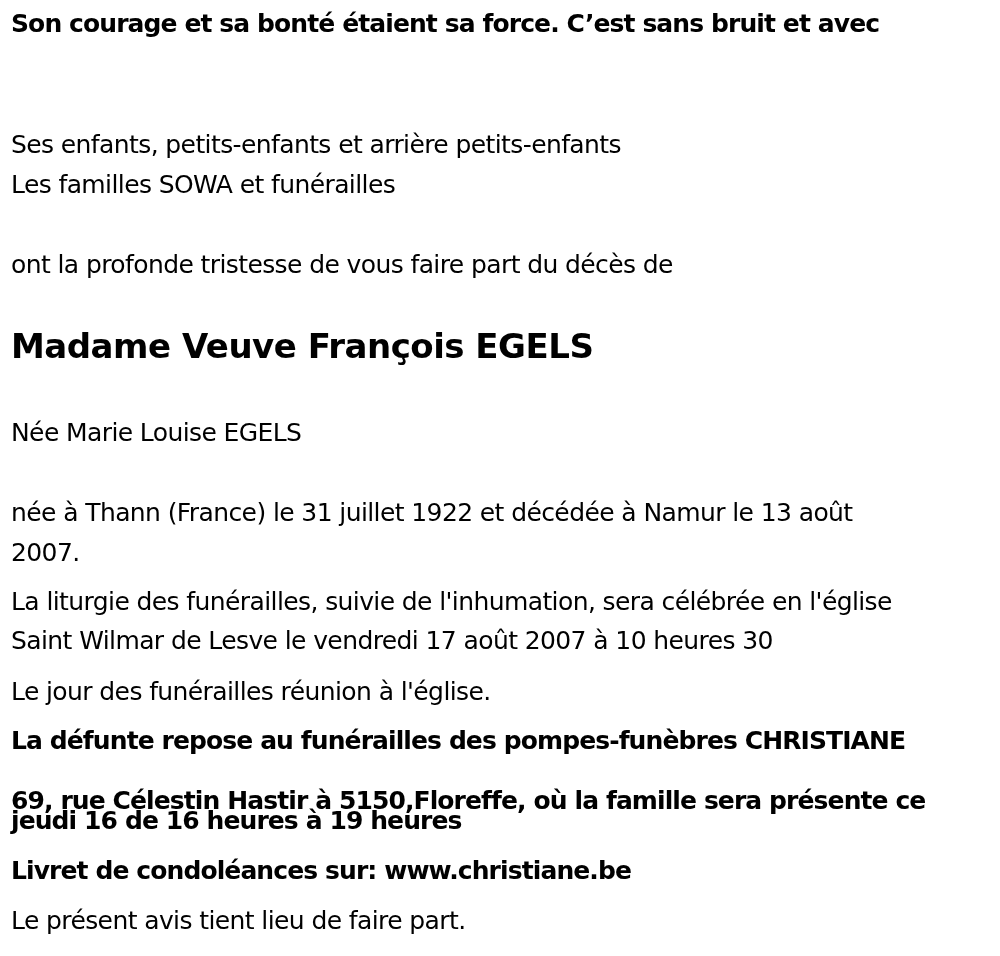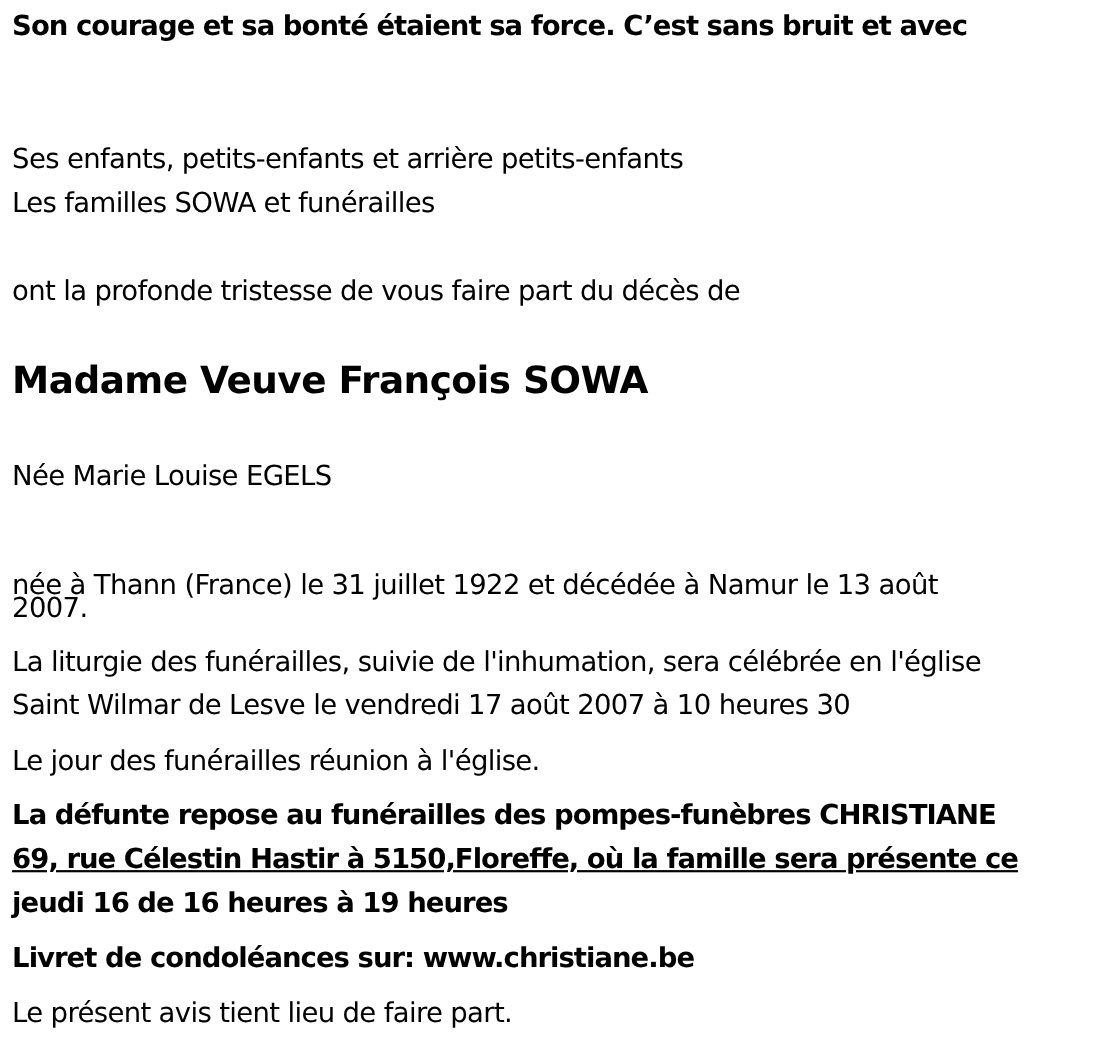--- a/index.html
+++ b/index.html
@@ -44,33 +44,33 @@
 
 <div class="doc">
 
   <p class="line bold" style="top:4px;">Son courage et sa bonté étaient sa force. C’est sans bruit et avec</p>
 
   <p class="line" style="top:125px;">Ses enfants, petits-enfants et arrière petits-enfants</p>
   <p class="line" style="top:165px;">Les familles SOWA et funérailles</p>
 
   <p class="line" style="top:245px;">ont la profonde tristesse de vous faire part du décès de</p>
 
-  <p class="line title" style="top:324px;">Madame Veuve François SOWA</p>
+  <p class="line title" style="top:324px;">Madame Veuve François EGELS</p>
 
   <p class="line" style="top:413px;">Née Marie Louise EGELS</p>
 
-  <p class="line" style="top:512px;">née à Thann (France) le 31 juillet 1922 et décédée à Namur le 13 août</p>
+  <p class="line" style="top:493px;">née à Thann (France) le 31 juillet 1922 et décédée à Namur le 13 août</p>
   <p class="line" style="top:533px;">2007.</p>
 
   <p class="line" style="top:582px;">La liturgie des funérailles, suivie de l'inhumation, sera célébrée en l'église</p>
   <p class="line" style="top:621px;">Saint Wilmar de Lesve le vendredi 17 août 2007 à 10 heures 30</p>
 
   <p class="line" style="top:672px;">Le jour des funérailles réunion à l'église.</p>
 
   <p class="line bold" style="top:721px;">La défunte repose au funérailles des pompes-funèbres CHRISTIANE</p>
-  <p class="line bold" style="top:761px;text-decoration:underline;">69, rue Célestin Hastir à 5150,Floreffe, où la famille sera présente ce</p>
+  <p class="line bold" style="top:781px;">69, rue Célestin Hastir à 5150,Floreffe, où la famille sera présente ce</p>
   <p class="line bold" style="top:801px;">jeudi 16 de 16 heures à 19 heures</p>
 
   <p class="line" style="top:901px;">Le présent avis tient lieu de faire part.</p>
 
   <p class="line bold" style="top:851px;">Livret de condoléances sur: www.christiane.be</p>
 
 </div>
 
 </body></html>

